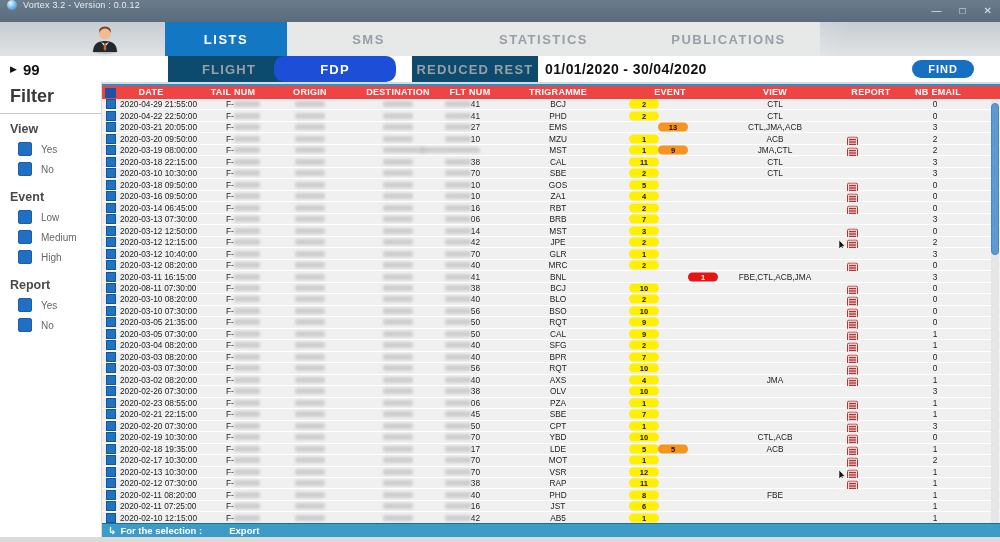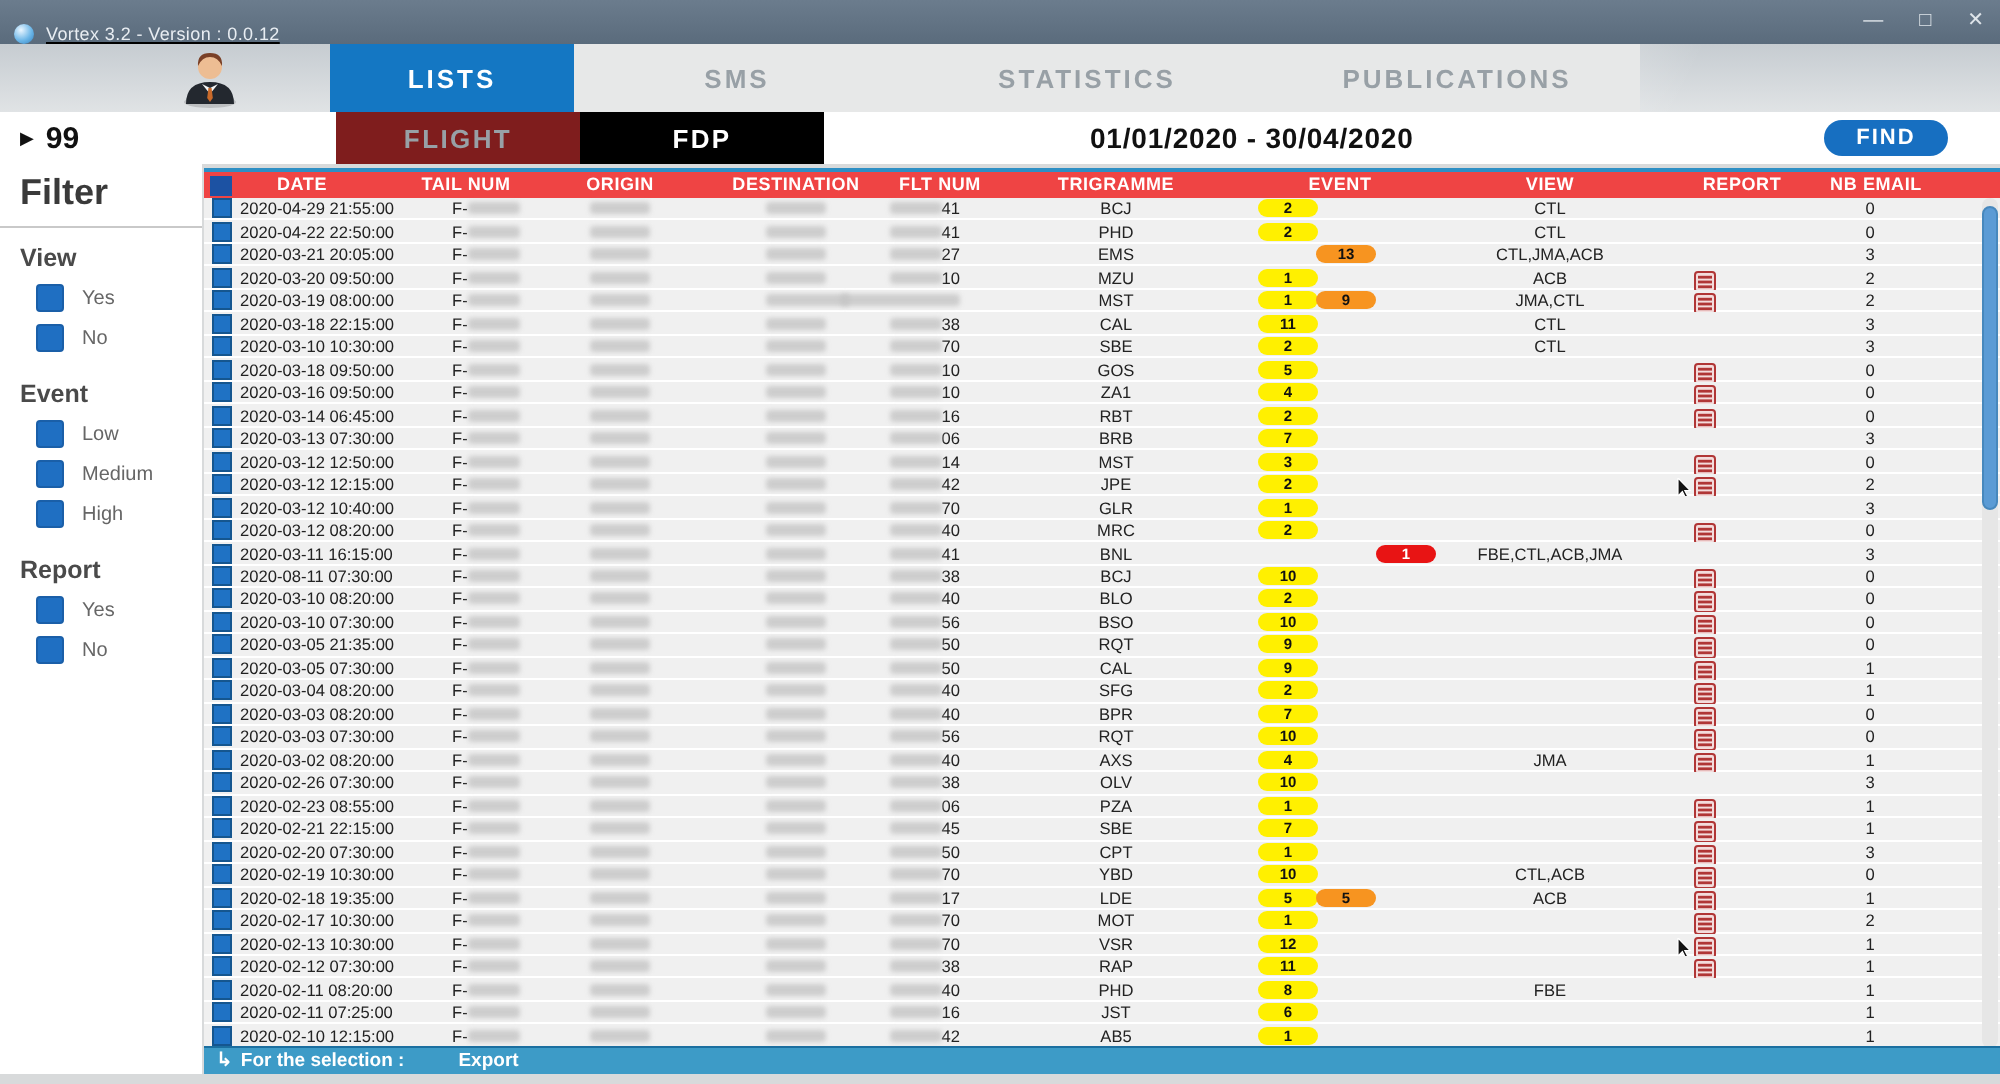--- a/index.html
+++ b/index.html
@@ -1,19 +1,19 @@
 <!DOCTYPE html>
 <html><head>
 <meta charset="utf-8">
 <style>
   html,body{margin:0;padding:0;background:#9aa2a8;font-family:"Liberation Sans","DejaVu Sans",sans-serif;-webkit-font-smoothing:antialiased;}
   .window{position:relative;width:1000px;height:542px;background:#d8dadb;overflow:hidden;box-shadow:0 0 6px rgba(0,0,0,.5);}
 
   
-  .titlebar{position:absolute;left:0;top:0;width:100%;height:22px;background:linear-gradient(180deg,#6b7c8d,#5a6b7c);display:flex;align-items:flex-end;text-decoration:underline;}
+  .titlebar{position:absolute;left:0;top:0;width:100%;height:22px;background:linear-gradient(180deg,#6b7c8d,#5a6b7c);display:flex;align-items:flex-start;}
   .app-icon{width:10px;height:10px;border-radius:50%;margin:0 6px 0 7px;background:radial-gradient(circle at 35% 30%,#eaf6ff,#6db7e8 55%,#2f7fc0);}
   .win-title{color:#e8edf2;font-size:9px;letter-spacing:.2px;}
   .win-controls{position:absolute;right:8px;top:0;height:22px;display:flex;align-items:center;gap:18px;}
   .win-btn{color:#dfe5ea;font-size:10px;line-height:10px;cursor:default;}
 
   
   .band{position:absolute;left:0;top:22px;width:100%;height:34px;
     background:
       linear-gradient(115deg, rgba(255,255,255,0) 18%, rgba(255,255,255,.55) 26%, rgba(255,255,255,0) 33%, rgba(255,255,255,.35) 52%, rgba(255,255,255,0) 58%, rgba(255,255,255,.3) 78%, rgba(255,255,255,0) 84%),
       linear-gradient(180deg,#c6ccd1,#e0e3e5);}
@@ -21,23 +21,23 @@
   .tabstrip{position:absolute;left:165px;top:0;height:34px;display:flex;background:#e7e8e8;}
   .tab{height:34px;display:flex;align-items:center;justify-content:center;font-weight:bold;font-size:13px;letter-spacing:1.5px;color:#98a0a6;cursor:pointer;}
   .tab.active{background:#1477C3;color:#fff;}
   .tab.t0{width:122px;} .tab.t1{width:163px;} .tab.t2{width:187px;} .tab.t3{width:183px;}
 
   
   .subrow{position:absolute;left:0;top:56px;width:100%;height:26px;background:#ffffff;}
   .count-box{position:absolute;left:10px;top:0;height:26px;display:flex;align-items:center;gap:6px;}
   .count-tri{font-size:9px;color:#111;}
   .count-num{font-size:15px;font-weight:bold;color:#111;}
-  .subtab{position:absolute;top:0;height:26px;display:flex;align-items:center;justify-content:center;font-weight:bold;font-size:13px;letter-spacing:1.2px;color:#98a0a6;background:#7f1d1d;cursor:pointer;}
+  .subtab{position:absolute;top:0;height:26px;display:flex;align-items:center;justify-content:center;font-weight:bold;font-size:13px;letter-spacing:1.2px;color:#98a0a6;background:#0c4a6e;cursor:pointer;}
   .subtab.s0{left:168px;width:122px;}
-  .subtab.s1{left:290px;width:122px;background:#000000;color:#fff;}
+  .subtab.s1{left:274px;width:122px;background:#1d4ed8;color:#fff;border-radius:10px;}
   .subtab.s2{left:412px;width:126px;}
   .daterange{position:absolute;left:545px;top:0;height:26px;display:flex;align-items:center;font-weight:bold;font-size:14px;color:#111;letter-spacing:.4px;}
   .find-btn{position:absolute;right:26px;top:4px;width:62px;height:18px;border:none;border-radius:9px;background:#176FC1;color:#fff;font-weight:bold;font-size:11px;letter-spacing:1px;font-family:inherit;cursor:pointer;}
 
   
   .sidebar{position:absolute;left:0;top:82px;width:101px;bottom:5px;background:#fff;}
   .filter-title{font-size:18px;font-weight:bold;color:#3a3a3a;padding:4px 0 6px 10px;border-bottom:1px solid #c9c9c9;}
   .fsection{padding:8px 0 0 10px;}
   .fsection-label{font-size:12.5px;font-weight:bold;color:#4a4a4a;margin-bottom:6px;}
   .fopt{display:flex;align-items:center;gap:9px;margin:0 0 6px 8px;}
@@ -110,20 +110,21 @@
     </div>
   </div>
 
   <div class="subrow">
     <div class="count-box">
       <span class="count-tri">▶</span>
       <span class="count-num">99</span>
     </div>
     <div class="subtab s0">FLIGHT</div>
     <div class="subtab s1">FDP</div>
+    <div class="subtab s2">REDUCED REST</div>
     <div class="daterange">01/01/2020 - 30/04/2020</div>
     <button class="find-btn">FIND</button>
   </div>
 
   <div class="sidebar">
     <div class="filter-title">Filter</div>
 
     <div class="fsection">
       <div class="fsection-label">View</div>
       <div class="fopt">

